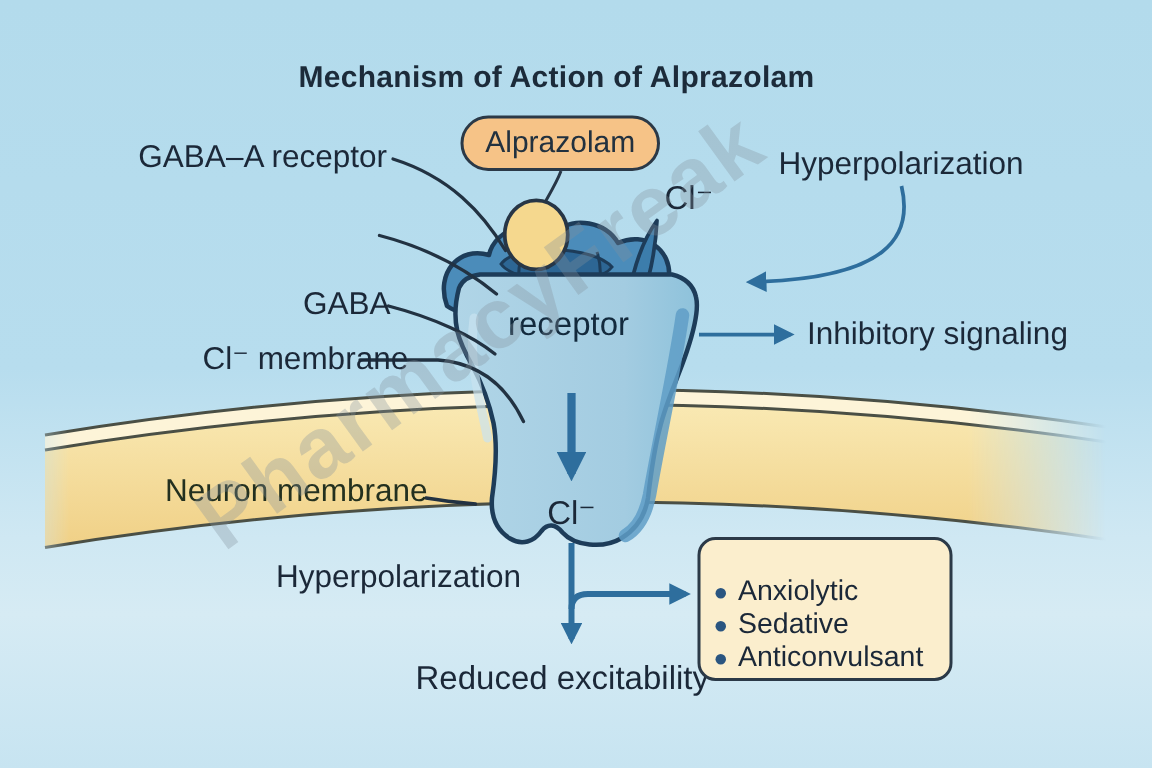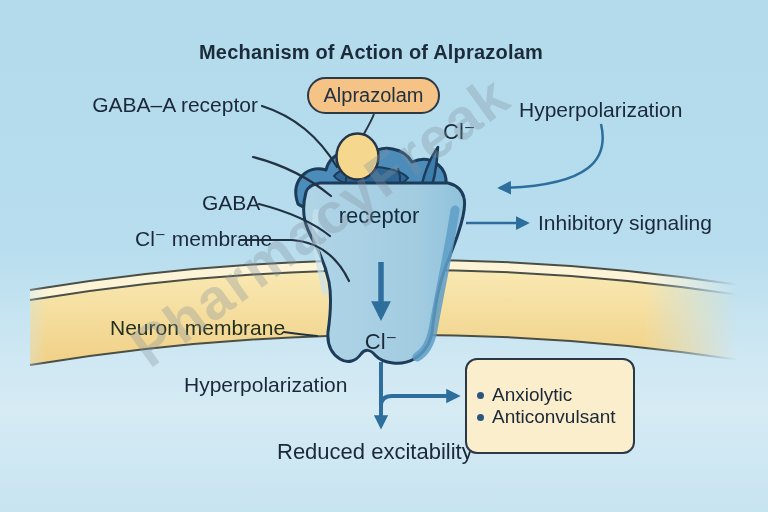--- a/index.html
+++ b/index.html
@@ -152,19 +152,23 @@
   <div class="txt lbl-21" style="left:184px;top:373px;">Hyperpolarization</div>
   <div class="txt lbl-22" style="left:277px;top:439px;">Reduced excitability</div>
 
   <div class="effects-box">
     <div class="fx-row">
       <span class="dot"></span>
       <span class="fx-label">Anxiolytic</span>
     </div>
     <div class="fx-row">
       <span class="dot"></span>
+      <span class="fx-label">Sedative</span>
+    </div>
+    <div class="fx-row">
+      <span class="dot"></span>
       <span class="fx-label">Anticonvulsant</span>
     </div>
   </div>
 
   <div class="watermark">PharmacyFreak</div>
 
 </div>
 
 </body></html>

